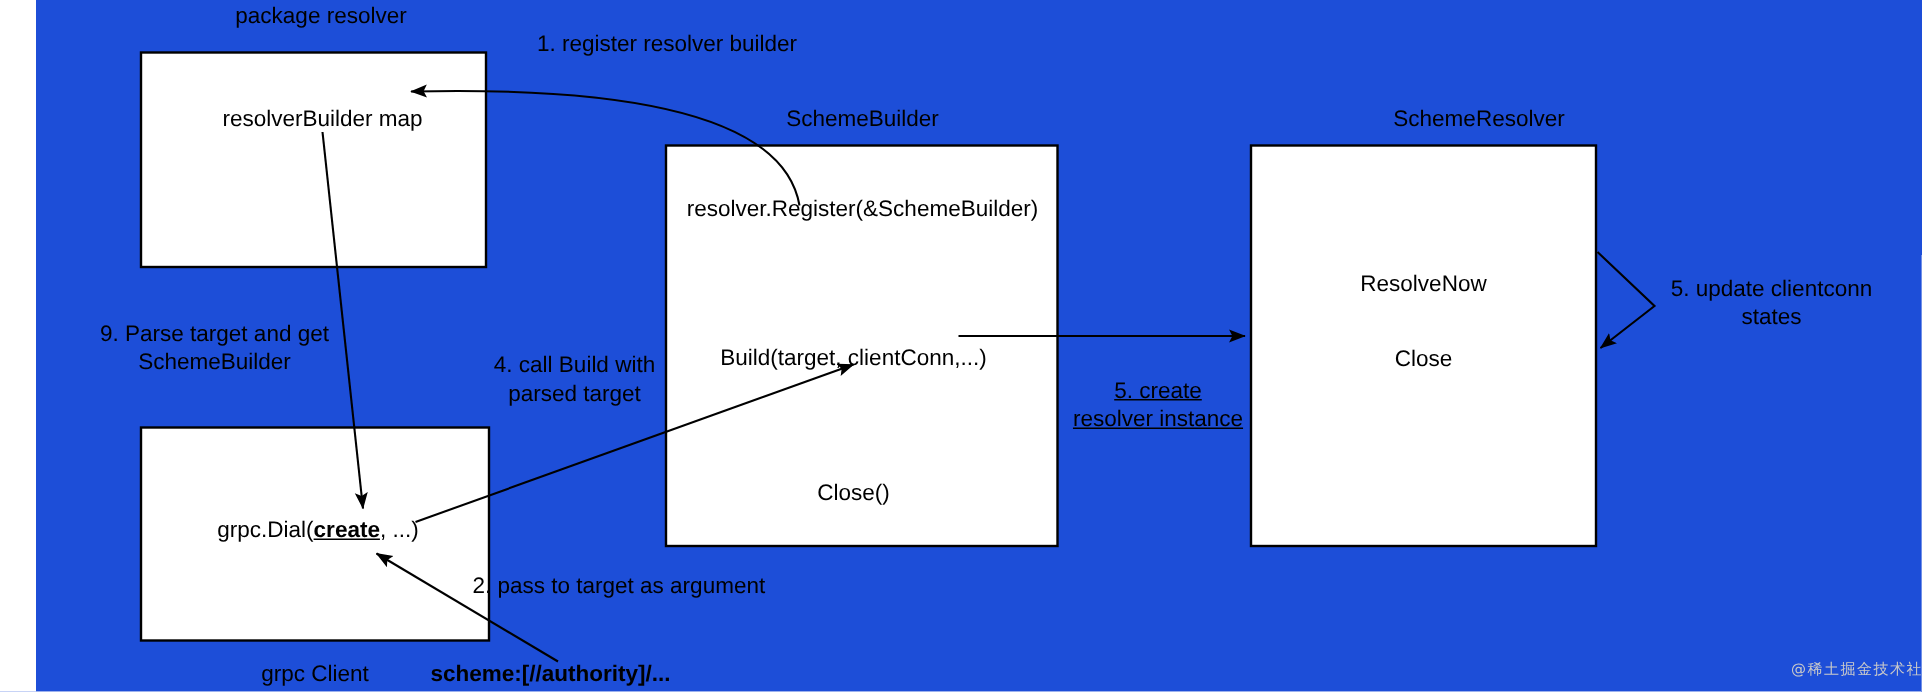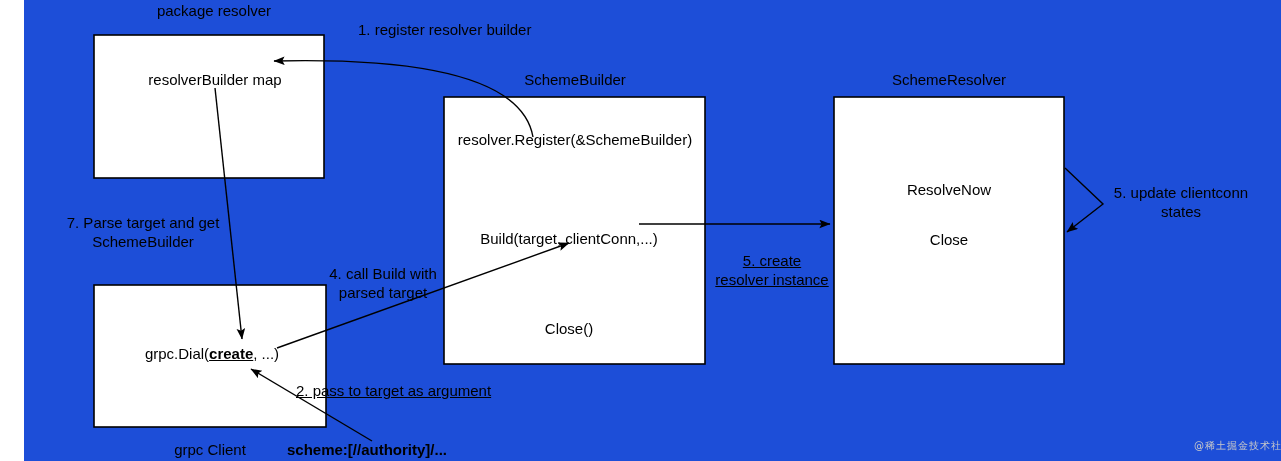--- a/index.html
+++ b/index.html
@@ -95,21 +95,21 @@
 
     <path class="conn" marker-end="url(#arrow)" d="M 615 224 L 806 224"></path>
 
     <path class="conn" marker-end="url(#arrow)" d="M 1041 168 L 1079 204 L 1043 232"></path>
   </svg>
 
   <div class="lbl center" style="left:190px; top:1px;">package resolver</div>
 
   <div class="lbl center" style="left:551px; top:70px;">SchemeBuilder</div>
 
-  <div class="lbl center" style="left:925px; top:70px;">SchemeResolver</div>
+  <div class="lbl center" style="left:962px; top:70px;">SchemeResolver</div>
 
   <div class="lbl center" style="left:186px; top:440px;">grpc Client</div>
 
   <div class="lbl center bold" style="left:343px; top:440px;">scheme:[//authority]/...</div>
 
   <div class="lbl center" style="left:191px; top:70px;">resolverBuilder map</div>
 
   <div class="lbl center" style="left:551px; top:130px;">resolver.Register(&amp;SchemeBuilder)</div>
 
   <div class="lbl center" style="left:545px; top:229px;">Build(target, clientConn,...)</div>
@@ -117,25 +117,25 @@
   <div class="lbl center" style="left:545px; top:319px;">Close()</div>
 
   <div class="lbl center" style="left:925px; top:180px;">ResolveNow</div>
 
   <div class="lbl center" style="left:925px; top:230px;">Close</div>
 
   <div class="lbl center" style="left:188px; top:344px;"><span>grpc.Dial(</span><span class="bu">create</span><span>, ...)</span></div>
 
   <div class="lbl left" style="left:334px; top:20px;">1. register resolver builder</div>
 
-  <div class="lbl left" style="left:272px; top:381px;text-decoration:underline;">2. pass to target as argument</div>
+  <div class="lbl left" style="left:291px; top:381px;">2. pass to target as argument</div>
 
-  <div class="lbl center" style="left:119px; top:213px;"><span>7. Parse target and get</span><br><span>SchemeBuilder</span></div>
+  <div class="lbl center" style="left:119px; top:213px;"><span>9. Parse target and get</span><br><span>SchemeBuilder</span></div>
 
-  <div class="lbl center" style="left:359px; top:264px;"><span>4. call Build with</span><br><span>parsed target</span></div>
+  <div class="lbl center" style="left:359px; top:234px;"><span>4. call Build with</span><br><span>parsed target</span></div>
 
   <div class="lbl center" style="left:748px; top:251px;text-decoration:underline;"><span>5. create</span><br><span>resolver instance</span></div>
 
   <div class="lbl center" style="left:1157px; top:183px;"><span>5. update clientconn</span><br><span>states</span></div>
 
   <div class="watermark">@稀土掘金技术社区</div>
 
 </div>
 
 </body></html>

